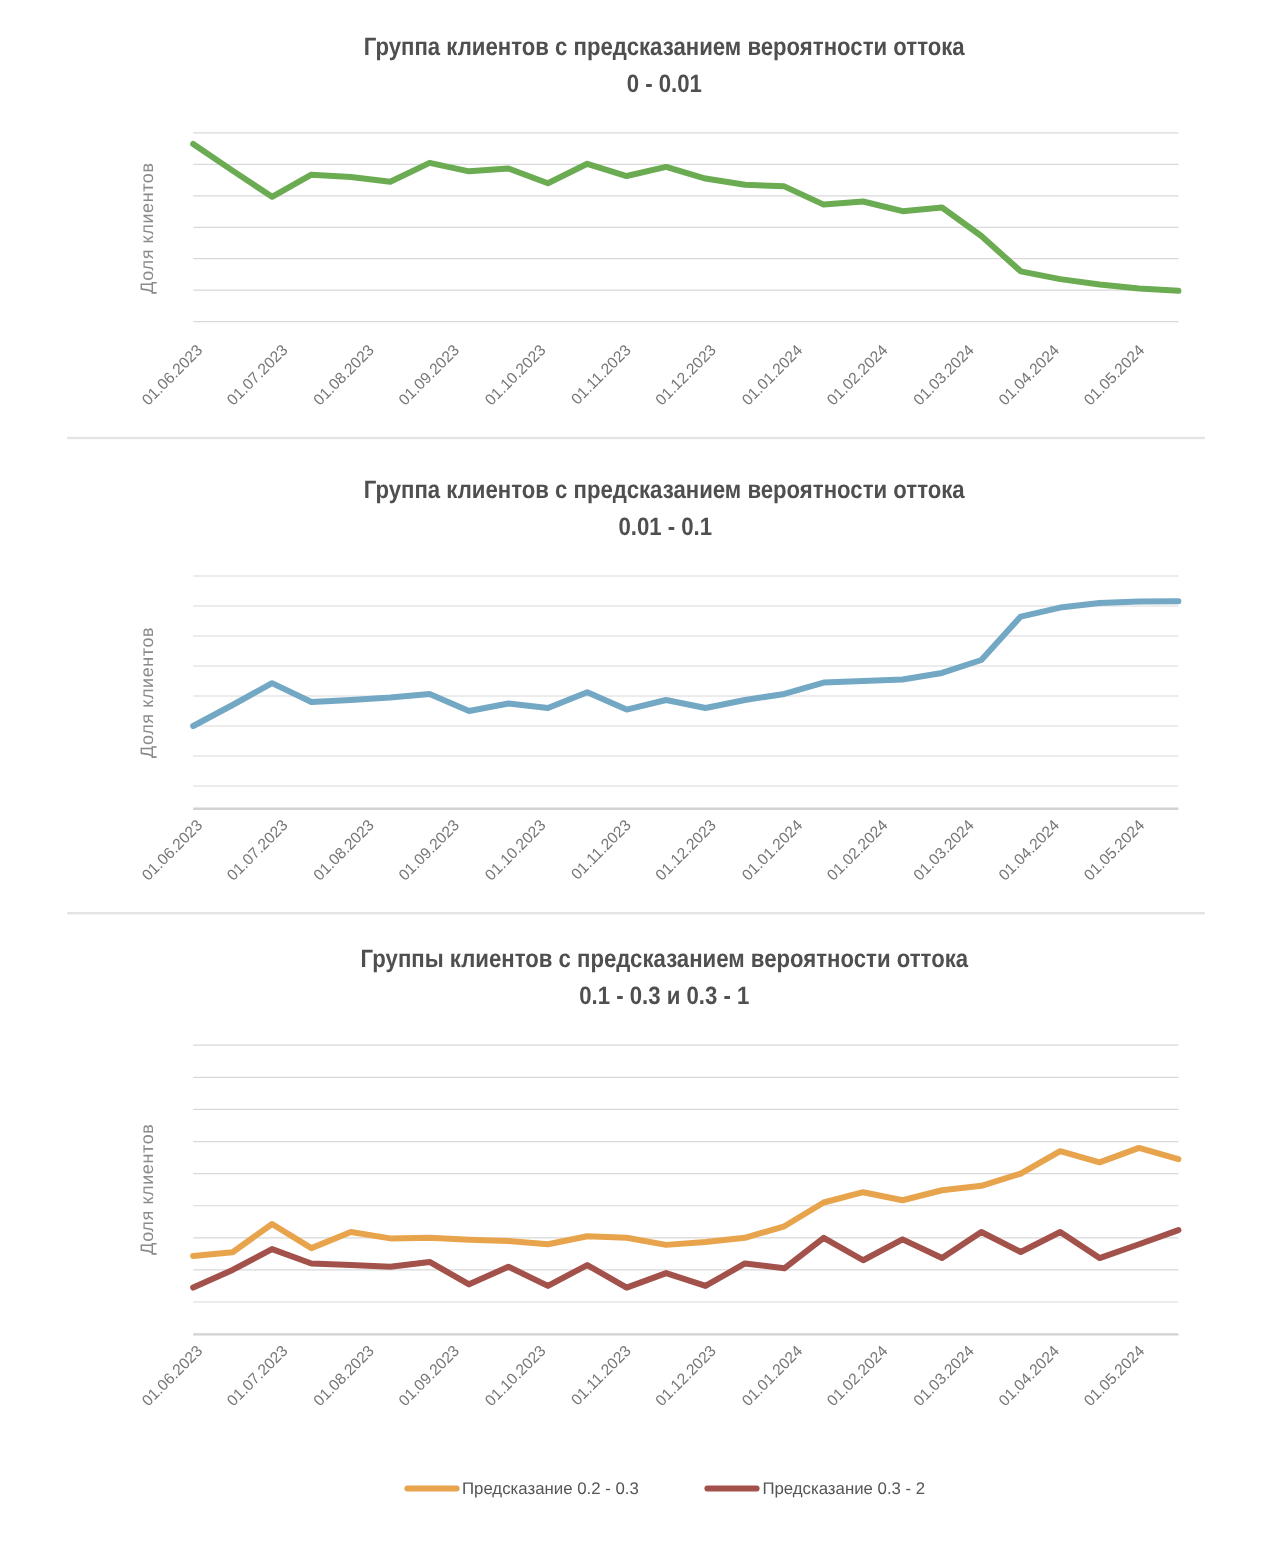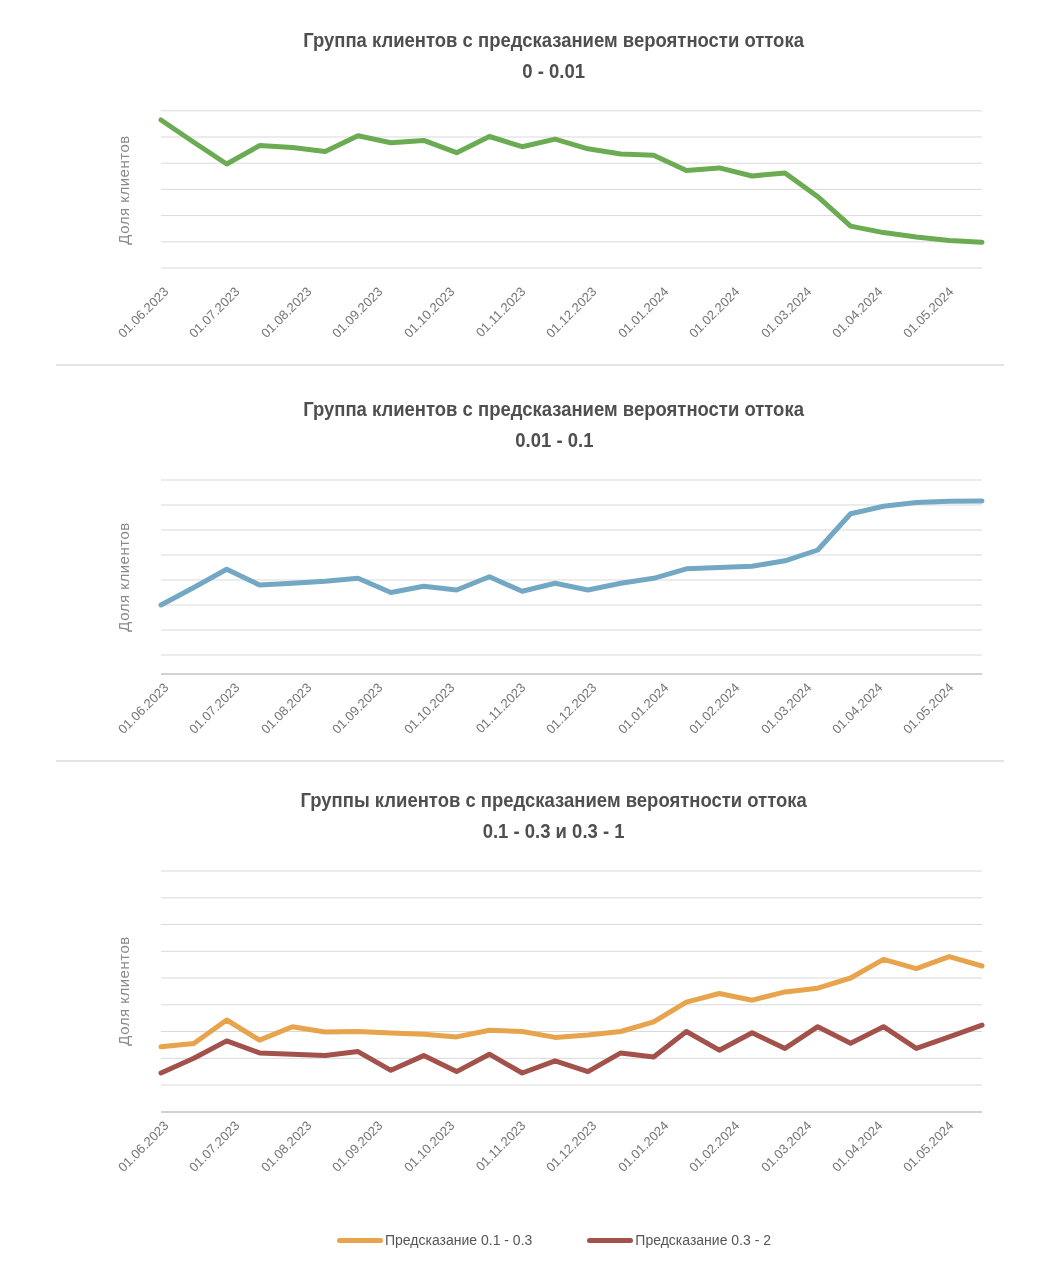--- a/index.html
+++ b/index.html
@@ -142,21 +142,21 @@
         <div class="x-tick" style="left: 436.8px; top: 356px;">01.01.2024</div>
         <div class="x-tick" style="left: 508.2px; top: 356px;">01.02.2024</div>
         <div class="x-tick" style="left: 579.6px; top: 356px;">01.03.2024</div>
         <div class="x-tick" style="left: 651px; top: 356px;">01.04.2024</div>
         <div class="x-tick" style="left: 722.4px; top: 356px;">01.05.2024</div>
       </div>
 
     <div class="legend">
       <div class="legend-item">
         <span class="legend-swatch" style="background: rgb(232, 164, 76);"></span>
-        <span class="legend-label">Предсказание 0.1 - 0.3</span>
+        <span class="legend-label">Предсказание 0.2 - 0.3</span>
       </div>
       <div class="legend-item">
         <span class="legend-swatch" style="background: rgb(163, 81, 75);"></span>
         <span class="legend-label">Предсказание 0.3 - 2</span>
       </div>
     </div>
   </section>
 
 </div>
 

